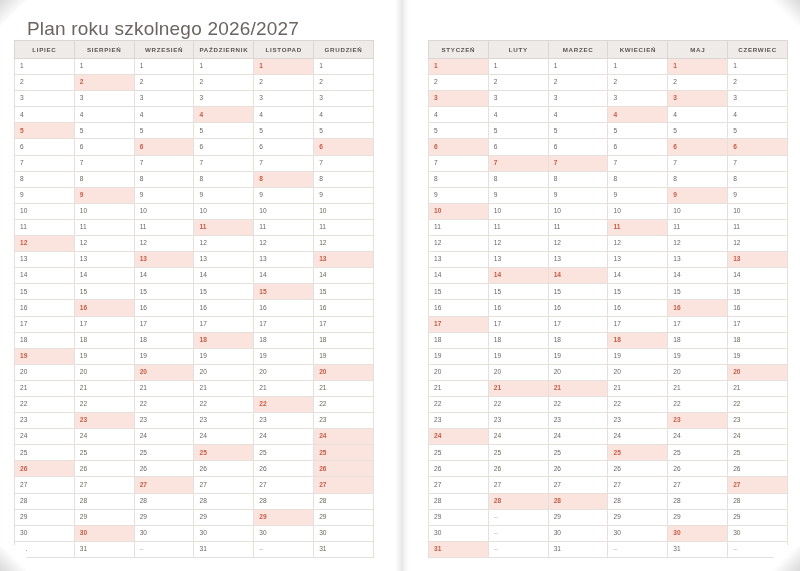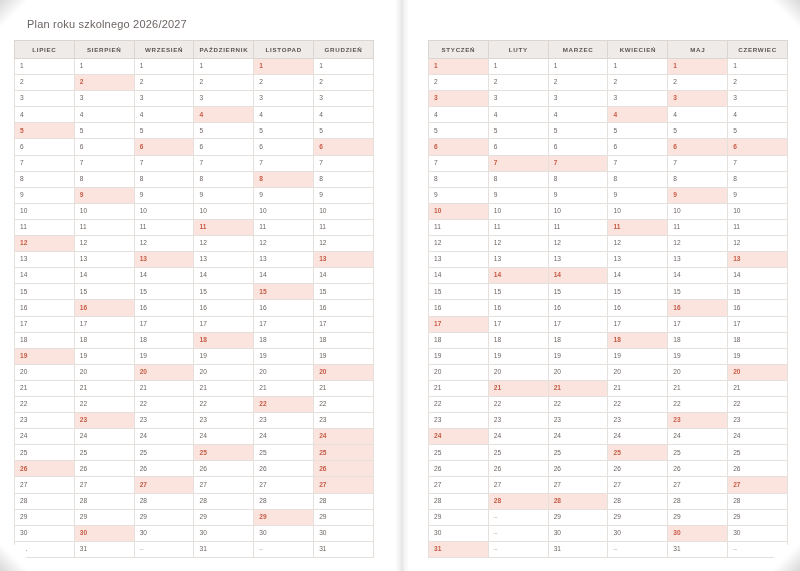--- a/index.html
+++ b/index.html
@@ -42,21 +42,21 @@
     background: linear-gradient(225deg, #d9d9d9 0%, #ffffff 55%); }
   .corner.bl { bottom: 0; left: 0; width: 26px; height: 26px;
     background: linear-gradient(45deg, #d9d9d9 0%, #ffffff 55%); }
   .corner.br { bottom: 0; right: 0; width: 26px; height: 26px;
     background: linear-gradient(315deg, #d9d9d9 0%, #ffffff 55%); }
 
   .title {
     position: absolute;
     left: 27px;
     top: 18px;
-    font-size: 11px;
+    font-size: 19px;
     color: #6b6461;
     letter-spacing: 0.2px;
     white-space: nowrap;
   }
 
   .half {
     position: absolute;
     top: 40px;
   }
   .half.left { left: 14px; width: 360px; }

